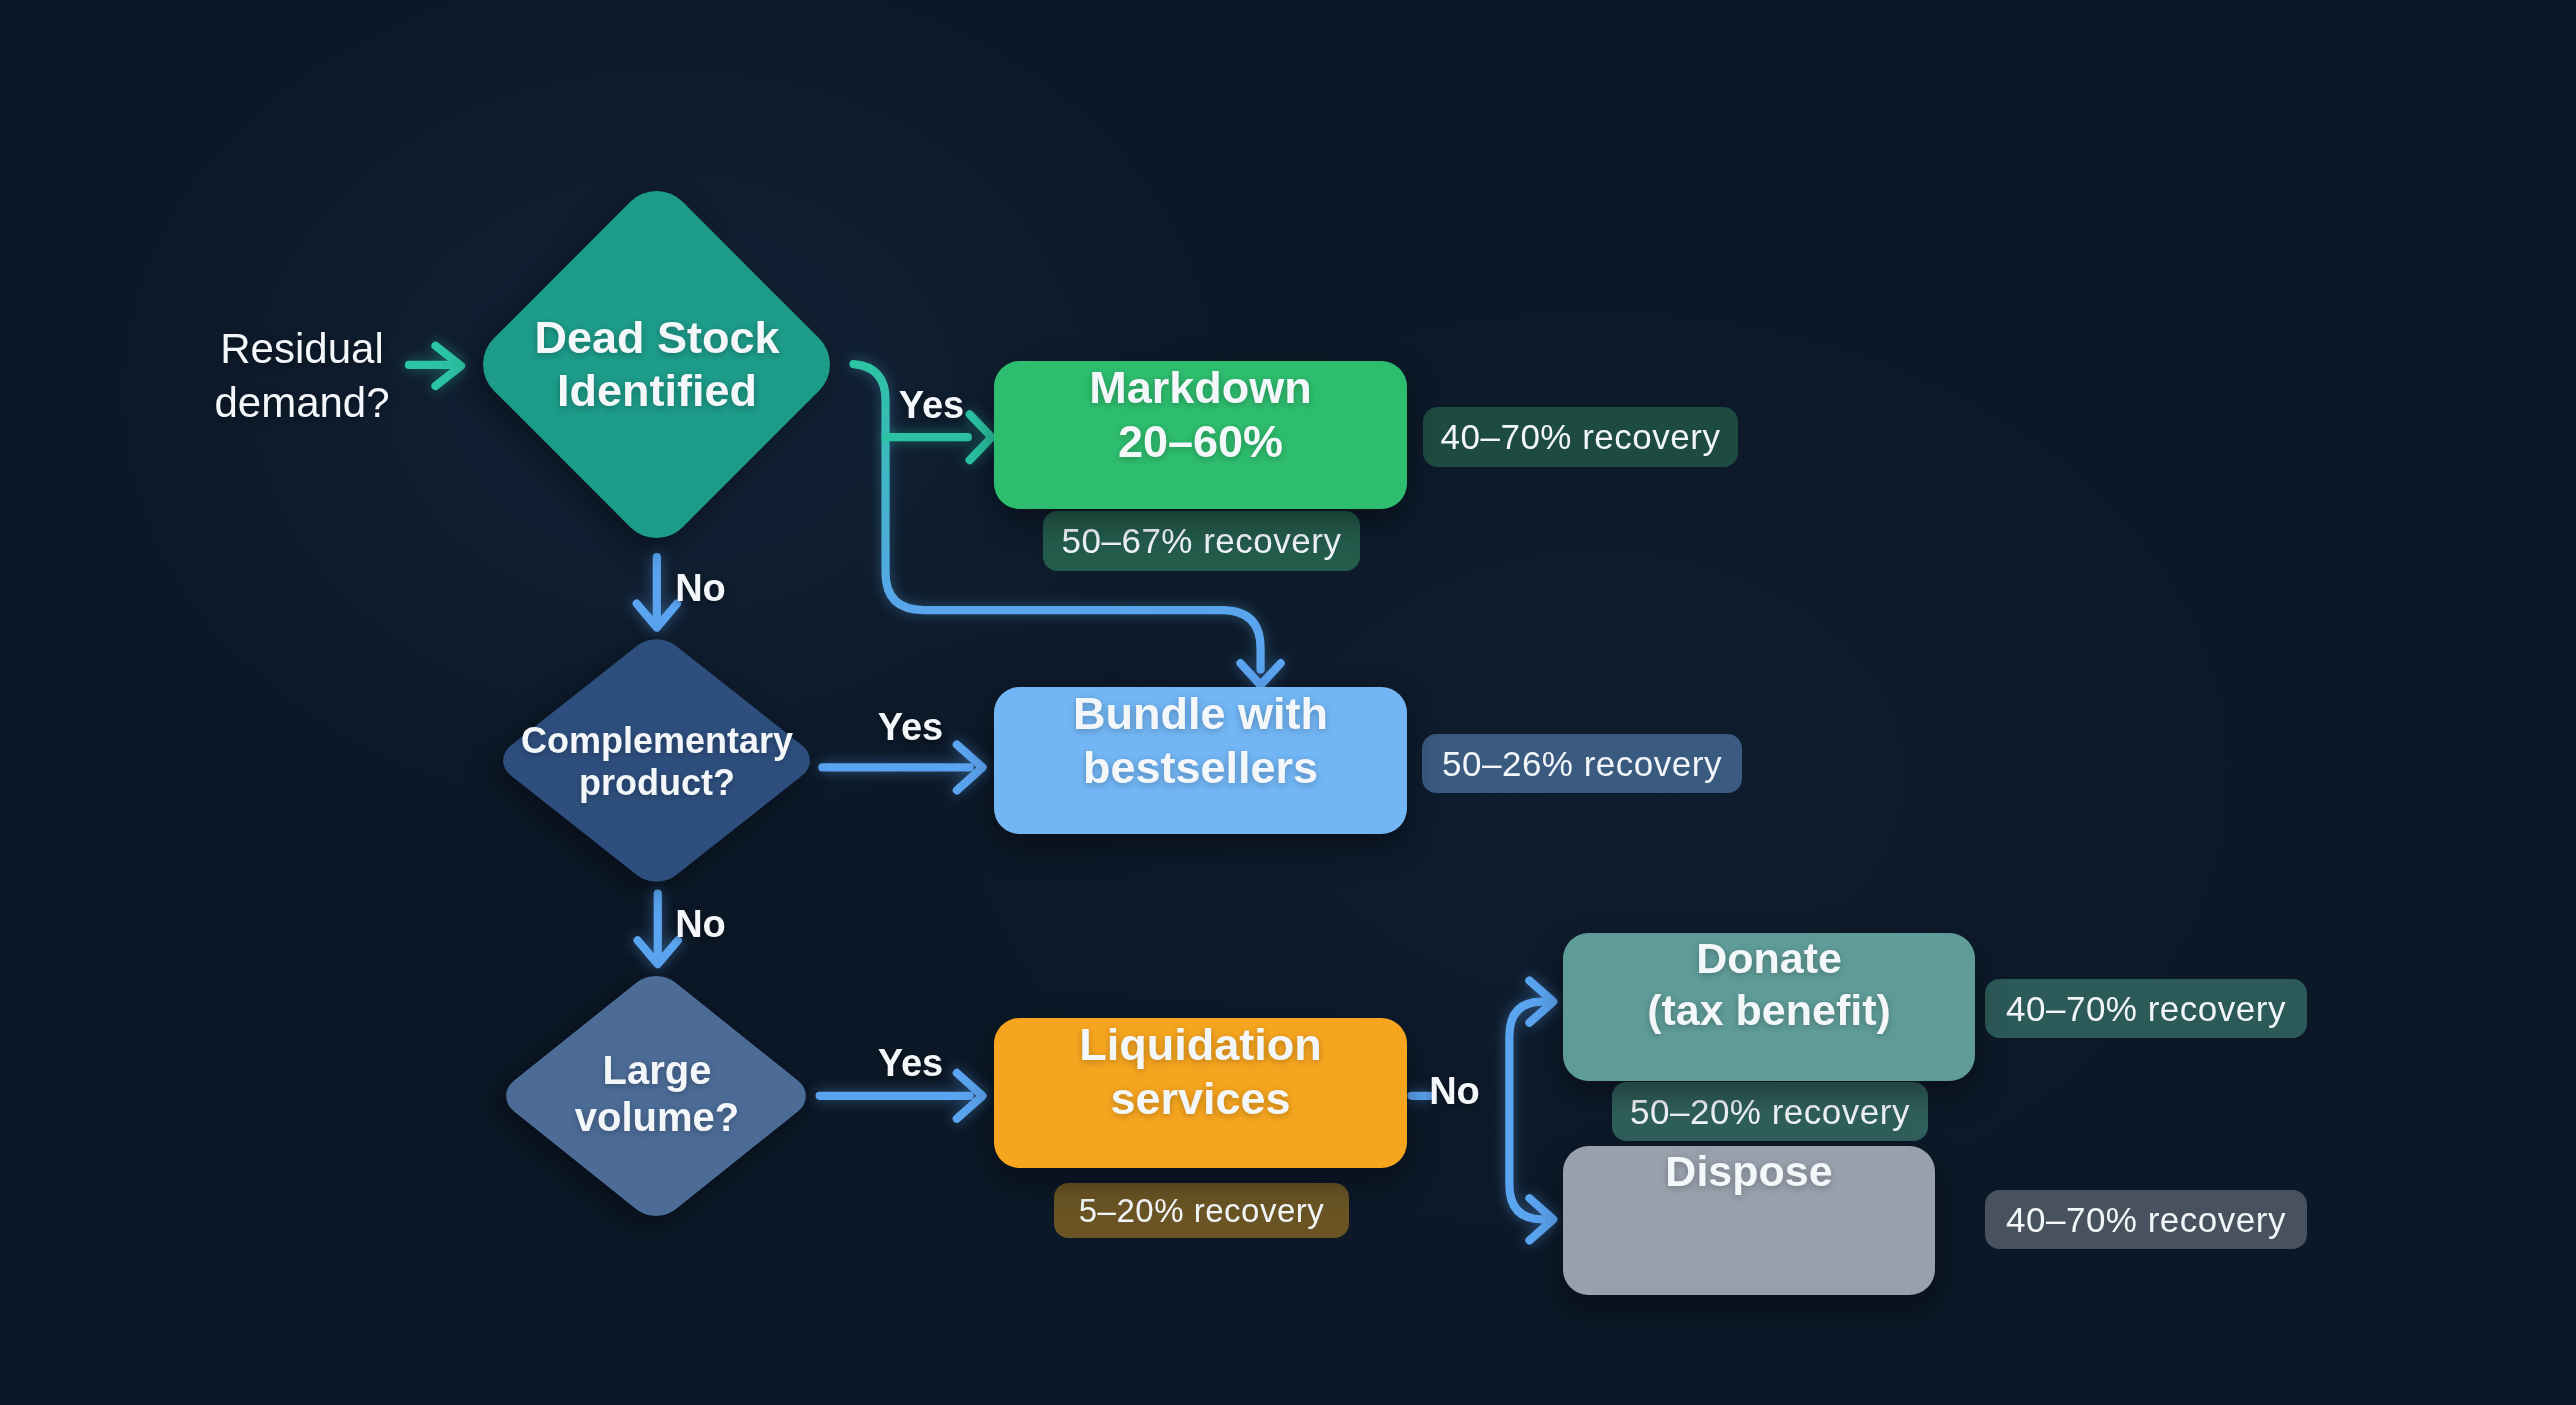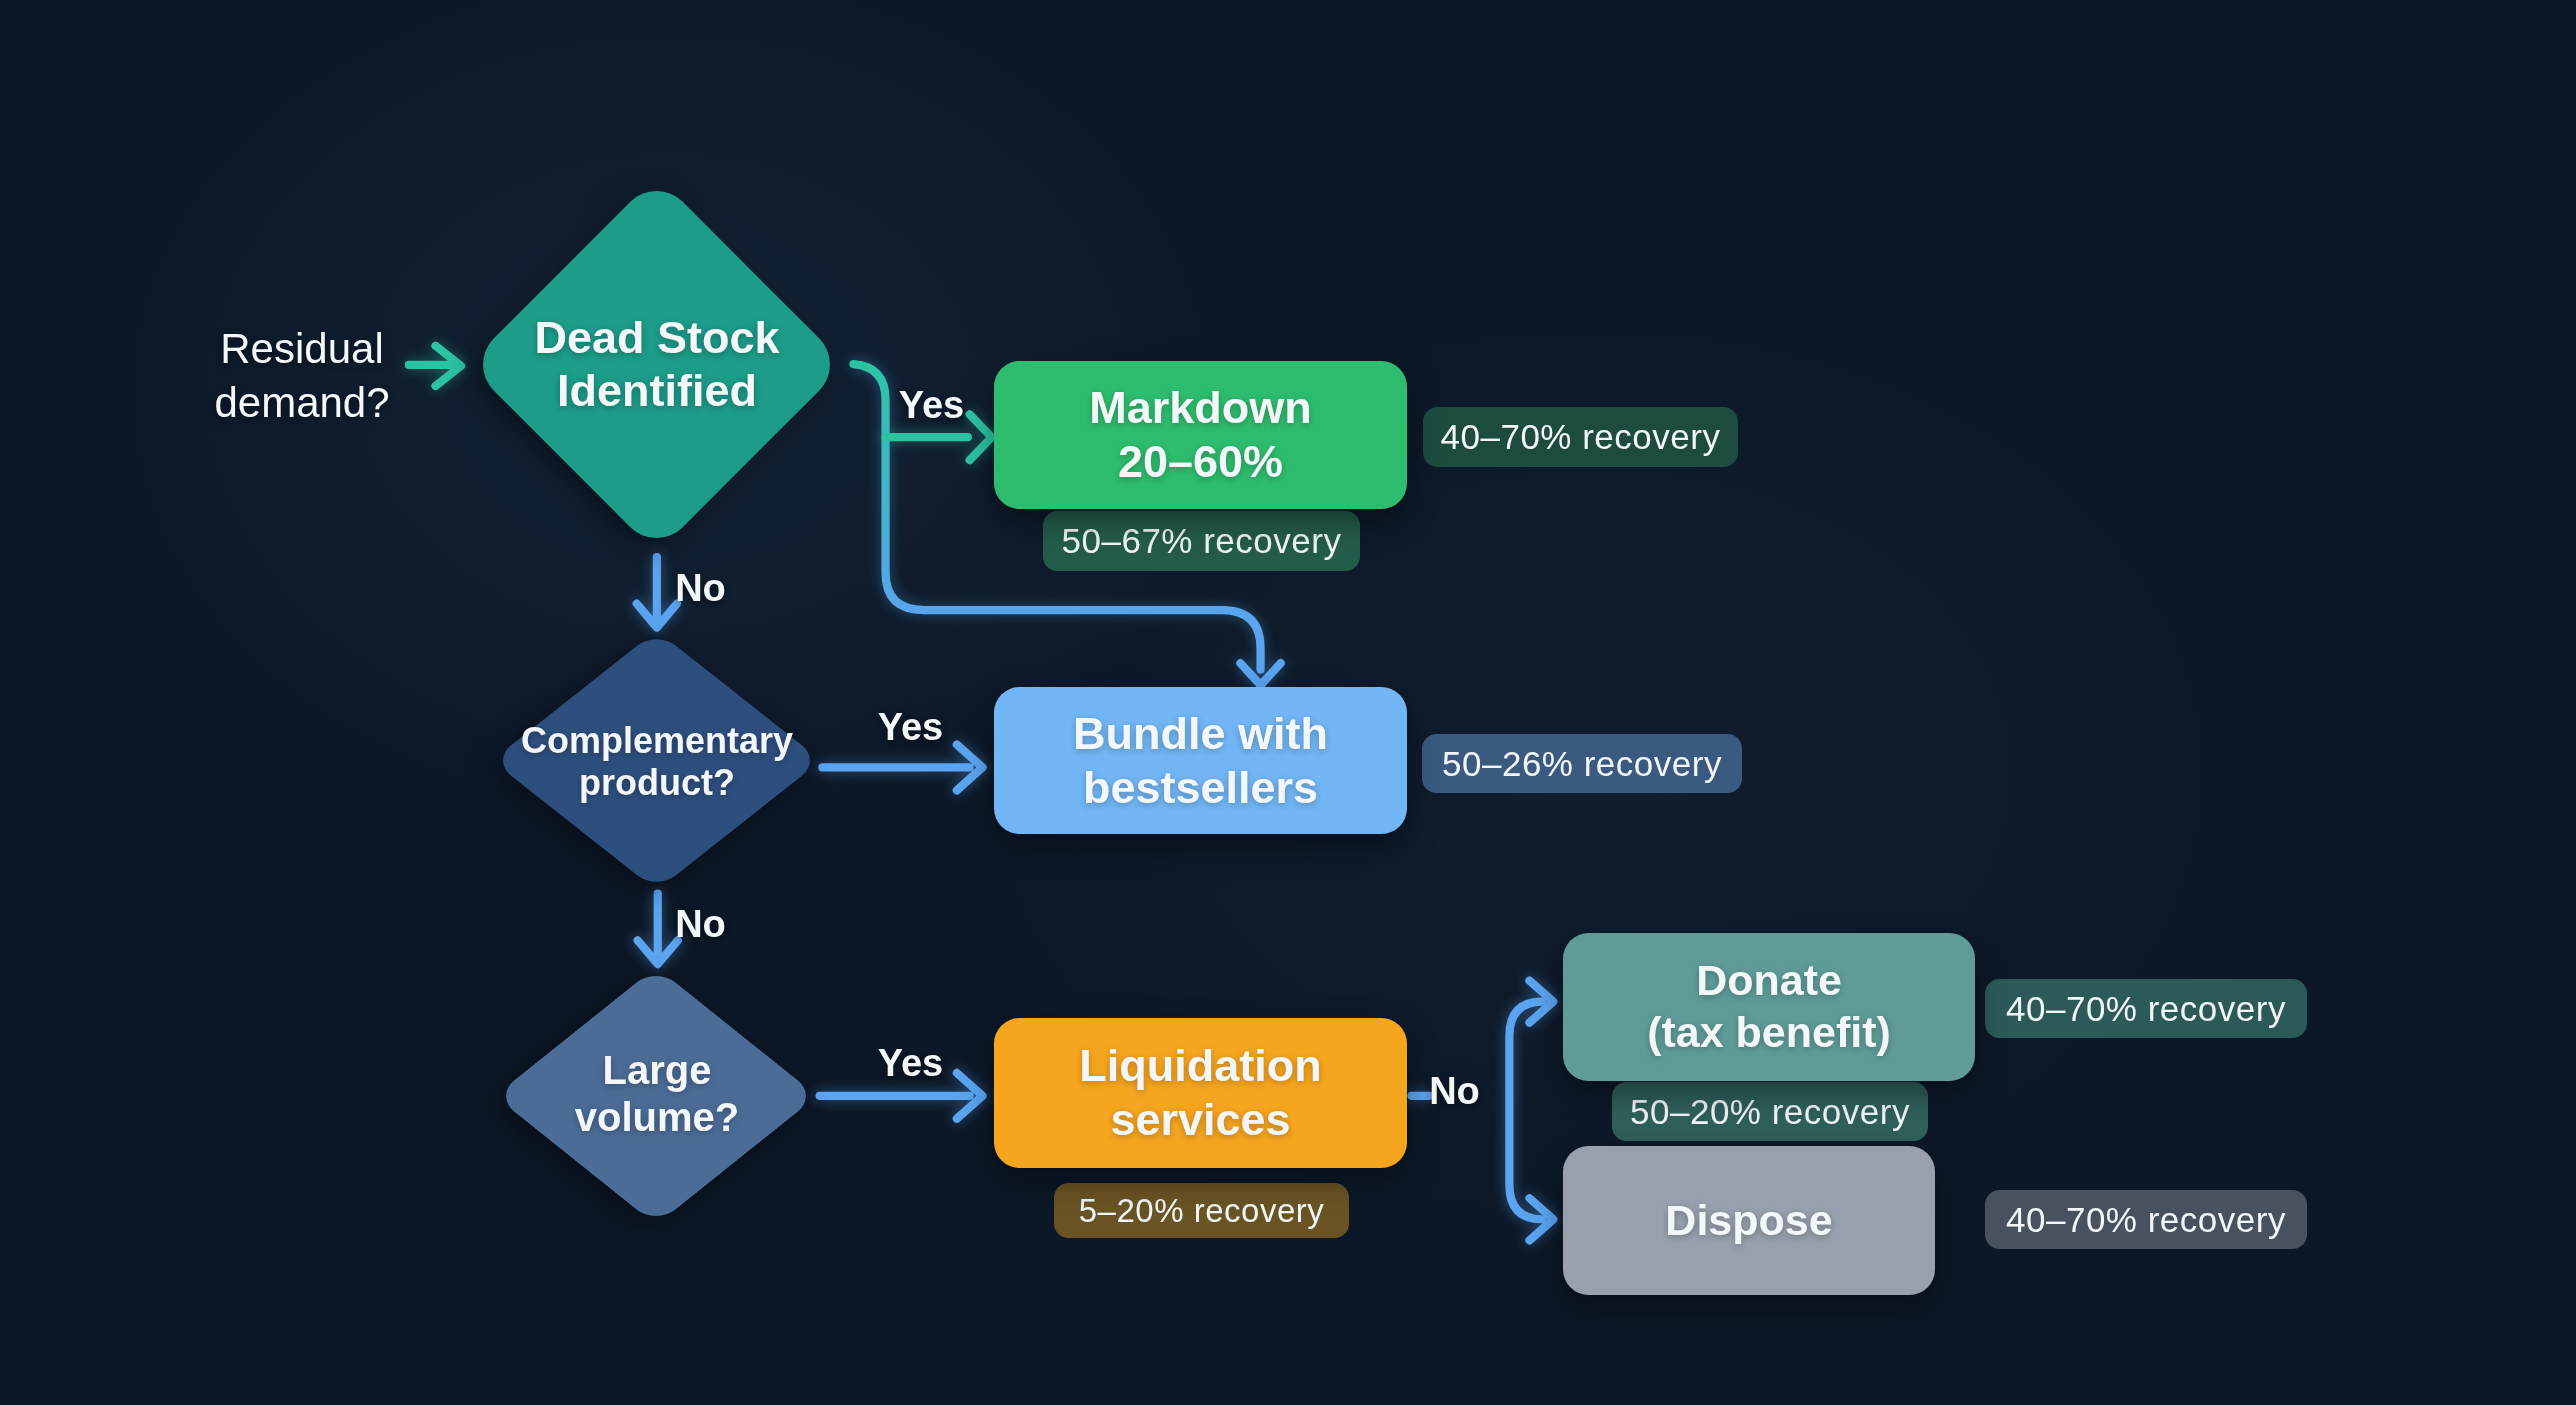--- a/index.html
+++ b/index.html
@@ -24,21 +24,21 @@
   .diamond.d2{left:540px;top:644px;width:233px;height:233px;transform:scaleY(.79) rotate(45deg);border-radius:27.4px;}
   .diamond.d3{left:542px;top:982px;width:228px;height:228px;transform:scaleY(.8) rotate(45deg);border-radius:27.4px;}
 
   .node-label{position:absolute;text-align:center;font-weight:700;line-height:1.17;
     text-shadow:0 1.8px 7.3px rgba(0,0,0,.28);white-space:nowrap;}
   .node-label .ln{display:block;}
   .lbl-d1{left:474px;top:312px;width:366px;font-size:45px;}
   .lbl-d2{left:497px;top:720px;width:320px;font-size:36px;font-weight:600;}
   .lbl-d3{left:520px;top:1047px;width:274px;font-size:40px;font-weight:600;}
 
-  .box{position:absolute;border-radius:25.6px;display:flex;flex-direction:column;justify-content:center;
+  .box{position:absolute;border-radius:25.6px;display:flex;flex-direction:column;justify-content:flex-start;
     align-items:center;font-weight:700;line-height:1.2;text-align:center;
     box-shadow:0 12.8px 31px rgba(0,0,0,.38);text-shadow:0 1.8px 7.3px rgba(0,0,0,.25);}
   .box-markdown{left:994px;top:361px;width:413px;height:148px;font-size:45px;}
   .box-bundle{left:994px;top:687px;width:413px;height:147px;font-size:45px;}
   .box-liquidation{left:994px;top:1018px;width:413px;height:150px;font-size:45px;}
   .box-donate{left:1563px;top:933px;width:412px;height:148px;font-size:43px;}
   .box-dispose{left:1563px;top:1146px;width:372px;height:149px;font-size:43px;}
 
   .badge{position:absolute;border-radius:14.6px;display:flex;justify-content:center;align-items:center;
     font-size:35px;font-weight:400;color:#f2f6f9;letter-spacing:0.5px;white-space:nowrap;}

